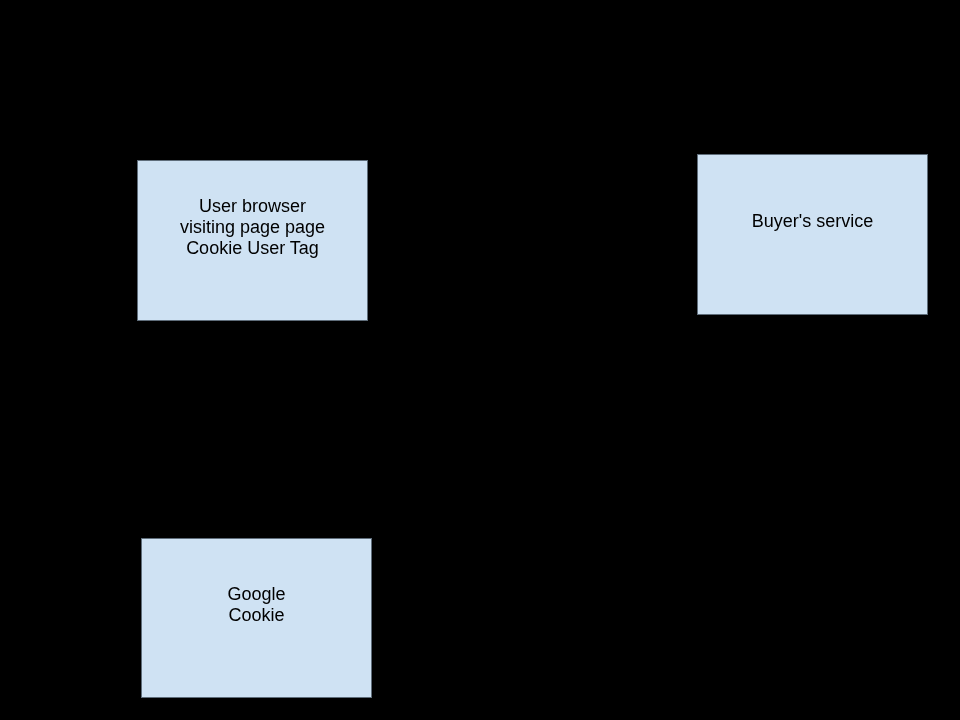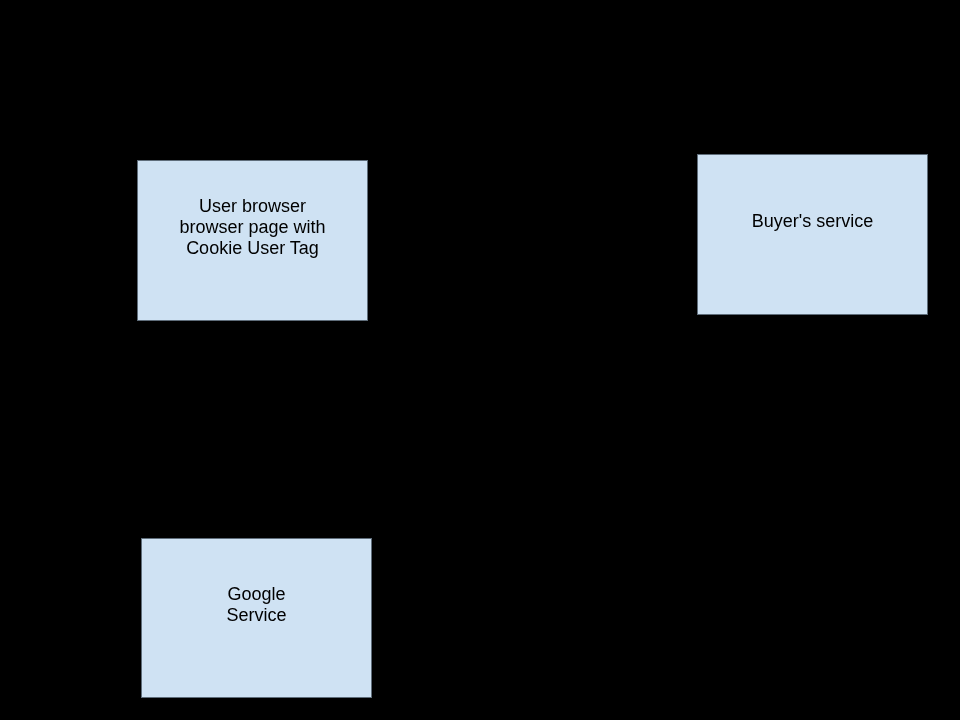--- a/index.html
+++ b/index.html
@@ -45,31 +45,31 @@
   .node-google-cms     { left: 141px; top: 493px; width: 231px; height: 160px; }
 </style>
 </head>
 <body>
 
 <div class="stage">
 
   <div class="node node-user-browser">
     <div class="node-text">
       <div>User browser</div>
-      <div>browser page with</div>
+      <div>visiting page page</div>
       <div>Cookie User Tag</div>
     </div>
   </div>
 
   <div class="node node-buyers-service">
     <div class="node-text">
       <div>Buyer's service</div>
     </div>
   </div>
 
   <div class="node node-google-cms">
     <div class="node-text">
       <div>Google</div>
-      <div>Service</div>
+      <div>Cookie</div>
     </div>
   </div>
 
 </div>
 
 </body></html>

